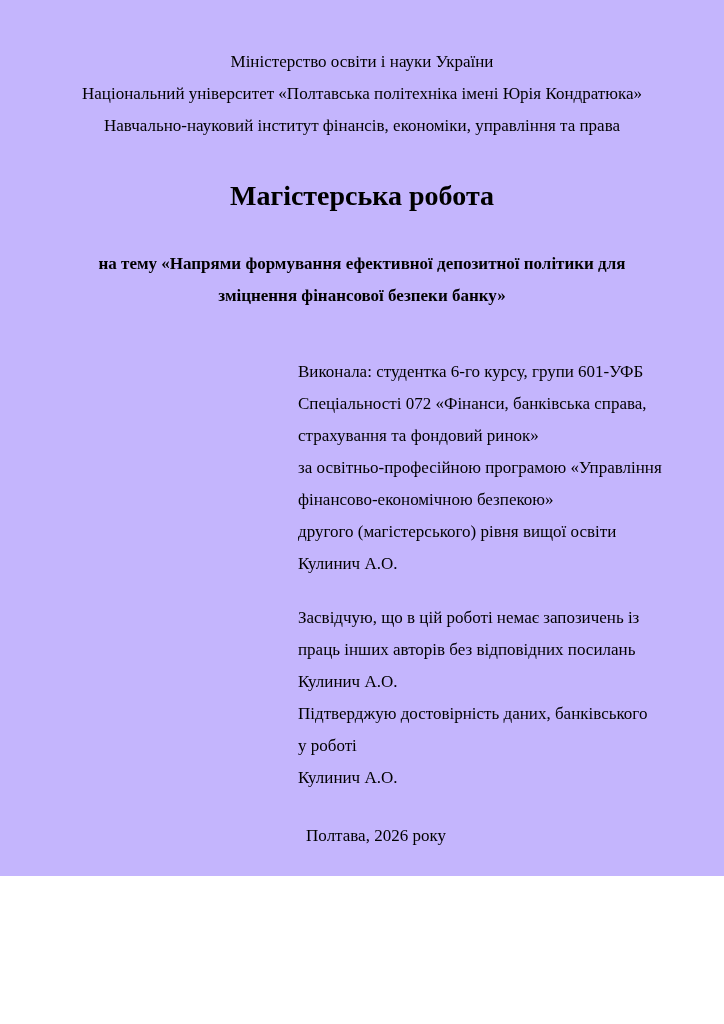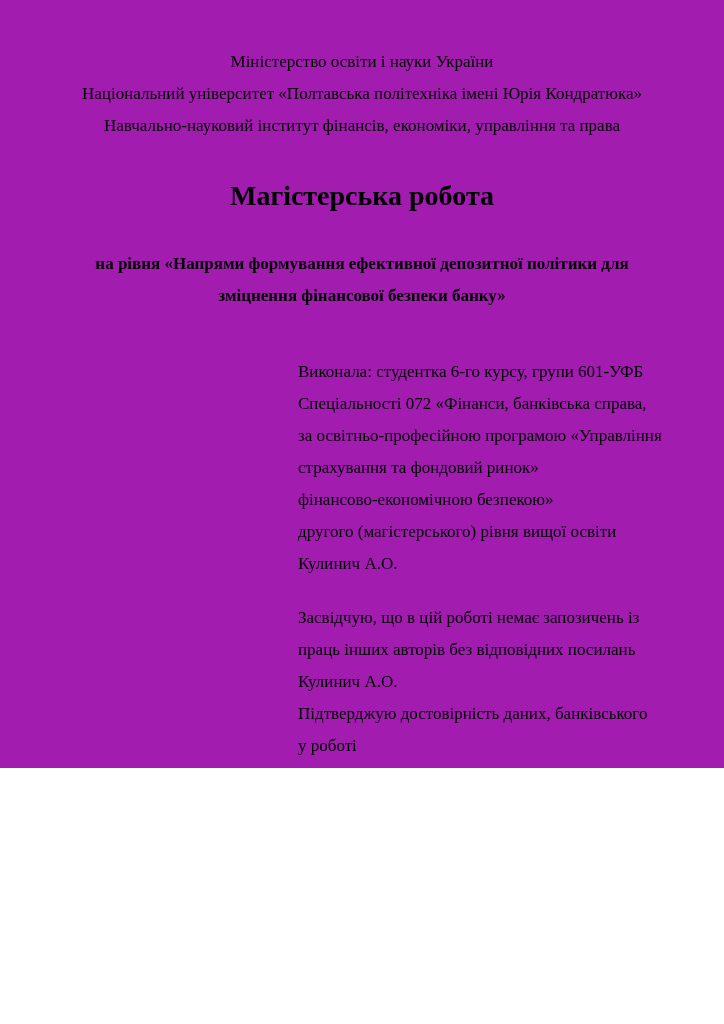--- a/index.html
+++ b/index.html
@@ -3,24 +3,24 @@
 <meta charset="utf-8">
 <style>
   html, body {
     margin: 0;
     padding: 0;
     background: #ffffff;
   }
   .page {
     position: relative;
     width: 724px;
-    height: 768px;
+    height: 876px;
     box-sizing: border-box;
     margin: 0 auto;
-    background: #a21caf;
+    background: #c4b5fd;
     color: #000000;
     font-family: "Liberation Serif", "DejaVu Serif", serif;
     font-size: 17px;
     padding-top: 46px;
     overflow: hidden;
   }
   .line {
     line-height: 32px;
     margin: 0;
     white-space: nowrap;
@@ -61,29 +61,29 @@
 
   <div class="header-block">
     <p class="line">Міністерство освіти і науки України</p>
     <p class="line">Національний університет «Полтавська політехніка імені Юрія Кондратюка»</p>
     <p class="line">Навчально-науковий інститут фінансів, економіки, управління та права</p>
   </div>
 
   <h1 class="thesis-title">Магістерська робота</h1>
 
   <div class="topic-block">
-    <p class="line">на рівня «Напрями формування ефективної депозитної політики для</p>
+    <p class="line">на тему «Напрями формування ефективної депозитної політики для</p>
     <p class="line">зміцнення фінансової безпеки банку»</p>
   </div>
 
   <div class="details-block">
     <p class="line">Виконала: студентка 6-го курсу, групи 601-УФБ</p>
     <p class="line">Спеціальності 072 «Фінанси, банківська справа,</p>
+    <p class="line">страхування та фондовий ринок»</p>
     <p class="line">за освітньо-професійною програмою «Управління</p>
-    <p class="line">страхування та фондовий ринок»</p>
     <p class="line">фінансово-економічною безпекою»</p>
     <p class="line">другого (магістерського) рівня вищої освіти</p>
     <p class="line">Кулинич А.О.</p>
   </div>
 
   <div class="declaration-block">
     <p class="line">Засвідчую, що в цій роботі немає запозичень із</p>
     <p class="line">праць інших авторів без відповідних посилань</p>
     <p class="line">Кулинич А.О.</p>
     <p class="line">Підтверджую достовірність даних, банківського</p>

